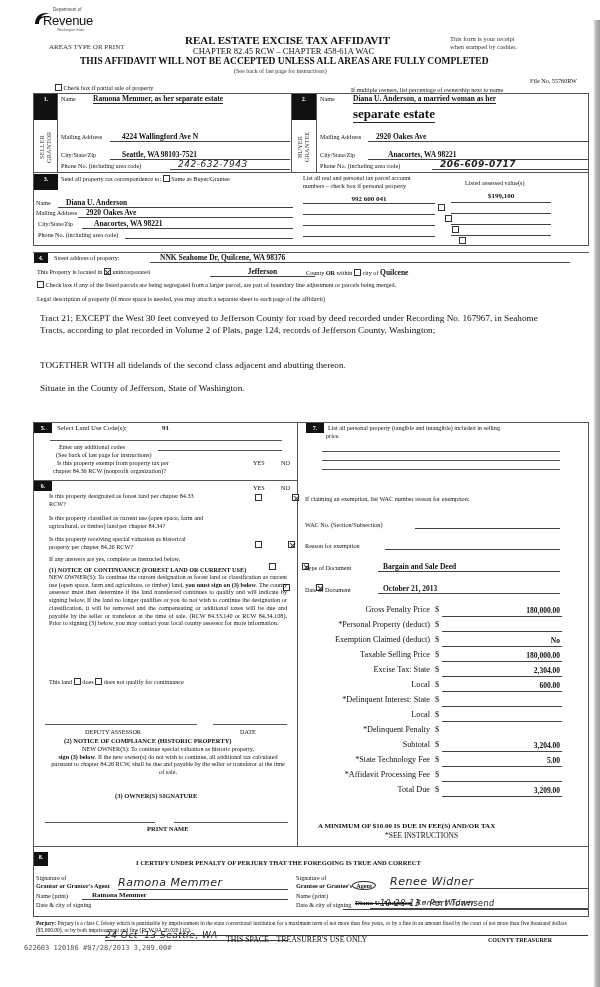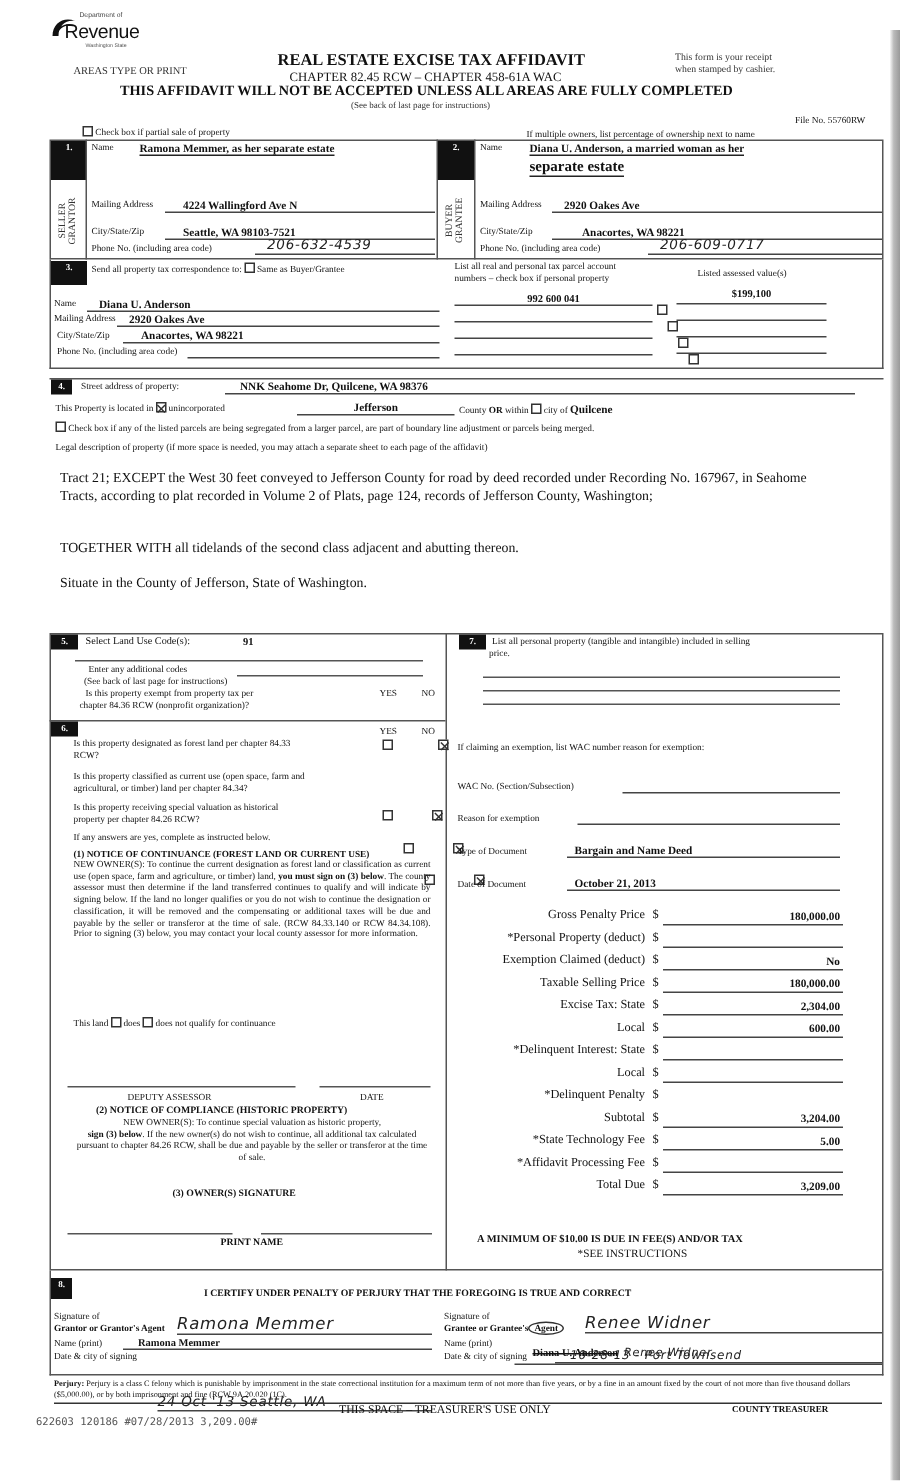--- a/index.html
+++ b/index.html
@@ -71,41 +71,41 @@
 <div class="abs sm" style="left:61px;top:95px;">Name</div>
 <div class="abs b u" style="left:93px;top:94px;font-size:7.5px;border-bottom:0.8px solid #222;">Ramona Memmer, as her separate estate</div>
 
 <div class="abs sm" style="left:61px;top:133px;">Mailing Address</div>
 <div class="abs b u" style="left:110px;top:132px;width:180px;padding-left:12px;font-size:7.5px;">4224 Wallingford Ave N</div>
 
 <div class="abs sm" style="left:61px;top:151px;">City/State/Zip</div>
 <div class="abs b u" style="left:110px;top:150px;width:180px;padding-left:12px;font-size:7.5px;">Seattle, WA 98103-7521</div>
 
 <div class="abs sm" style="left:61px;top:162px;">Phone No. (including area code)</div>
-<div class="abs hand u" style="left:170px;top:159px;width:120px;padding-left:8px;">206-632-4539</div>
+<div class="abs hand u" style="left:170px;top:159px;width:120px;padding-left:8px;">242-632-7943</div>
 
 <div class="secnum" style="left:292px;top:94px;height:26px;">2.</div>
 <div class="vline" style="left:316px;top:93px;height:80px;"></div>
 <div class="vert" style="left:296px;top:124px;height:46px;">
   <span>BUYER</span><br>
   <span>GRANTEE</span>
 </div>
 
 <div class="abs sm" style="left:320px;top:95px;">Name</div>
 <div class="abs b" style="left:353px;top:94px;font-size:7.5px;border-bottom:0.8px solid #222;">Diana U. Anderson, a married woman as her</div>
-<div class="abs b" style="left:353px;top:106px;font-size:10px;border-bottom:0.8px solid #222;">separate estate</div>
+<div class="abs b" style="left:353px;top:106px;font-size:13px;border-bottom:0.8px solid #222;">separate estate</div>
 
 <div class="abs sm" style="left:320px;top:133px;">Mailing Address</div>
 <div class="abs b u" style="left:368px;top:132px;width:220px;padding-left:8px;font-size:7.5px;">2920 Oakes Ave</div>
 
 <div class="abs sm" style="left:320px;top:151px;">City/State/Zip</div>
 <div class="abs b u" style="left:368px;top:150px;width:220px;padding-left:20px;font-size:7.5px;">Anacortes, WA 98221</div>
 
 <div class="abs sm" style="left:320px;top:162px;">Phone No. (including area code)</div>
-<div class="abs hand u" style="left:432px;top:159px;width:156px;padding-left:8px;">206-609-0717</div>
+<div class="abs hand u" style="left:432px;top:159px;width:156px;padding-left:8px;font-weight:bold;">206-609-0717</div>
 
 
 <div class="abs" style="left:33px;top:173px;width:556px;height:73px;border:0.8px solid #555;border-top:none;"></div>
 <div class="secnum" style="left:34px;top:174px;height:16px;">3.</div>
 <div class="abs sm" style="left:61px;top:175px;">
   <span>Send all property tax correspondence to:</span>
   <span class="box"></span>
   <span>Same as Buyer/Grantee</span>
 </div>
 
@@ -128,21 +128,21 @@
 <div class="hline" style="left:33px;top:252px;width:556px;"></div>
 <div class="secnum" style="left:34px;top:253px;width:14px;">4.</div>
 <div class="abs sm" style="left:54px;top:254px;">Street address of property:</div>
 <div class="abs b u" style="left:150px;top:253px;width:420px;padding-left:10px;font-size:7.5px;">NNK Seahome Dr, Quilcene, WA  98376</div>
 
 <div class="abs sm" style="left:37px;top:268px;white-space:nowrap;">
   <span>This Property is located in</span>
   <span class="box x"></span>
   <span>unincorporated</span>
 </div>
-<div class="abs b u" style="left:198px;top:267px;width:105px;text-align:center;font-size:7.5px;">Jefferson</div>
+<div class="abs b u" style="left:210px;top:267px;width:105px;text-align:center;font-size:7.5px;">Jefferson</div>
 <div class="abs sm" style="left:306px;top:268px;white-space:nowrap;">
   <span>County</span>
   <span class="b">OR</span>
   <span>within</span>
   <span class="box"></span>
   <span>city of</span>
   <span class="b" style="font-size:7.5px;">Quilcene</span>
 </div>
 
 <div class="abs sm" style="left:37px;top:281px;white-space:nowrap;">
@@ -214,21 +214,21 @@
 <div class="hline" style="left:322px;top:451px;width:238px;"></div>
 <div class="hline" style="left:322px;top:460px;width:238px;"></div>
 <div class="hline" style="left:322px;top:469px;width:238px;"></div>
 
 <div class="abs sm" style="left:305px;top:495px;">If claiming an exemption, list WAC number reason for exemption:</div>
 <div class="abs sm" style="left:305px;top:521px;">WAC No. (Section/Subsection)</div>
 <div class="abs u" style="left:415px;top:520px;width:145px;height:9px;"></div>
 <div class="abs sm" style="left:305px;top:542px;">Reason for exemption</div>
 <div class="abs u" style="left:385px;top:541px;width:175px;height:9px;"></div>
 <div class="abs sm" style="left:305px;top:564px;">Type of Document</div>
-<div class="abs b u" style="left:378px;top:562px;width:182px;padding-left:5px;font-size:7.5px;">Bargain and Name Deed</div>
+<div class="abs b u" style="left:378px;top:562px;width:182px;padding-left:5px;font-size:7.5px;">Bargain and Sale Deed</div>
 <div class="abs sm" style="left:305px;top:586px;">Date of Document</div>
 <div class="abs b u" style="left:378px;top:584px;width:182px;padding-left:5px;font-size:7.5px;">October 21, 2013</div>
 
 <div id="fin-rows">
     <div class="fin-row" style="top:605px;">
       <span class="lab">Gross Penalty Price</span>
       <span class="dollar">$</span>
       <span class="val">180,000.00</span>
     </div>
     <div class="fin-row" style="top:620px;">

